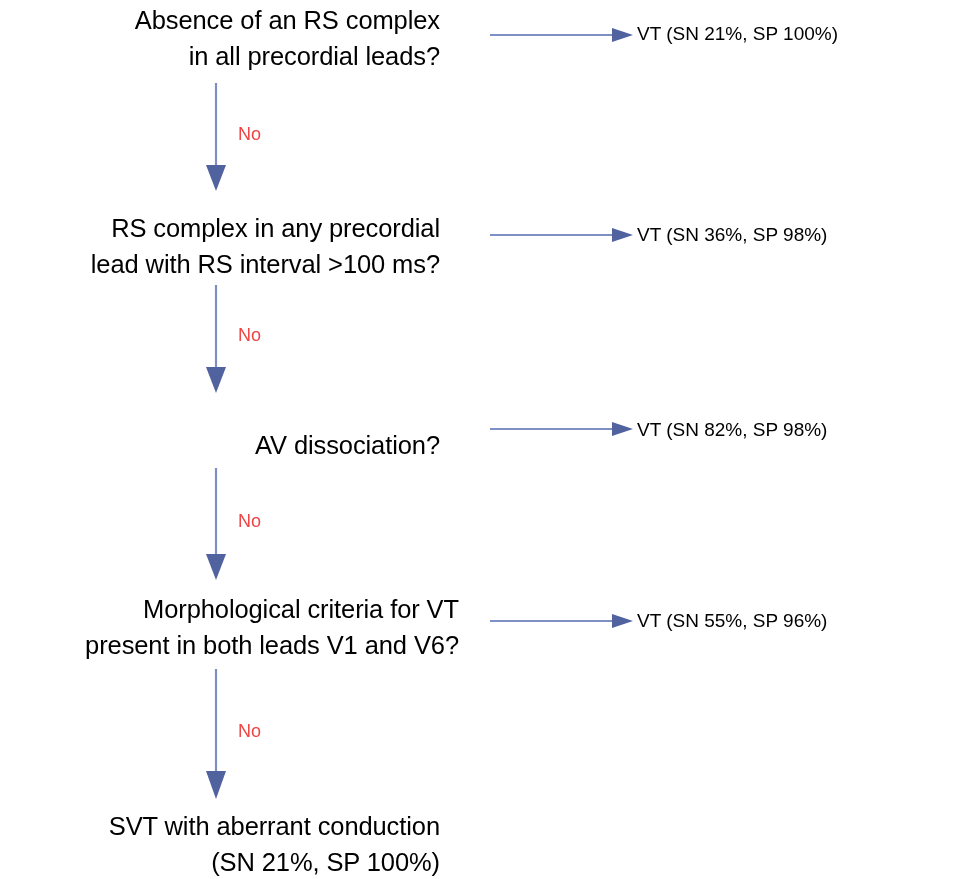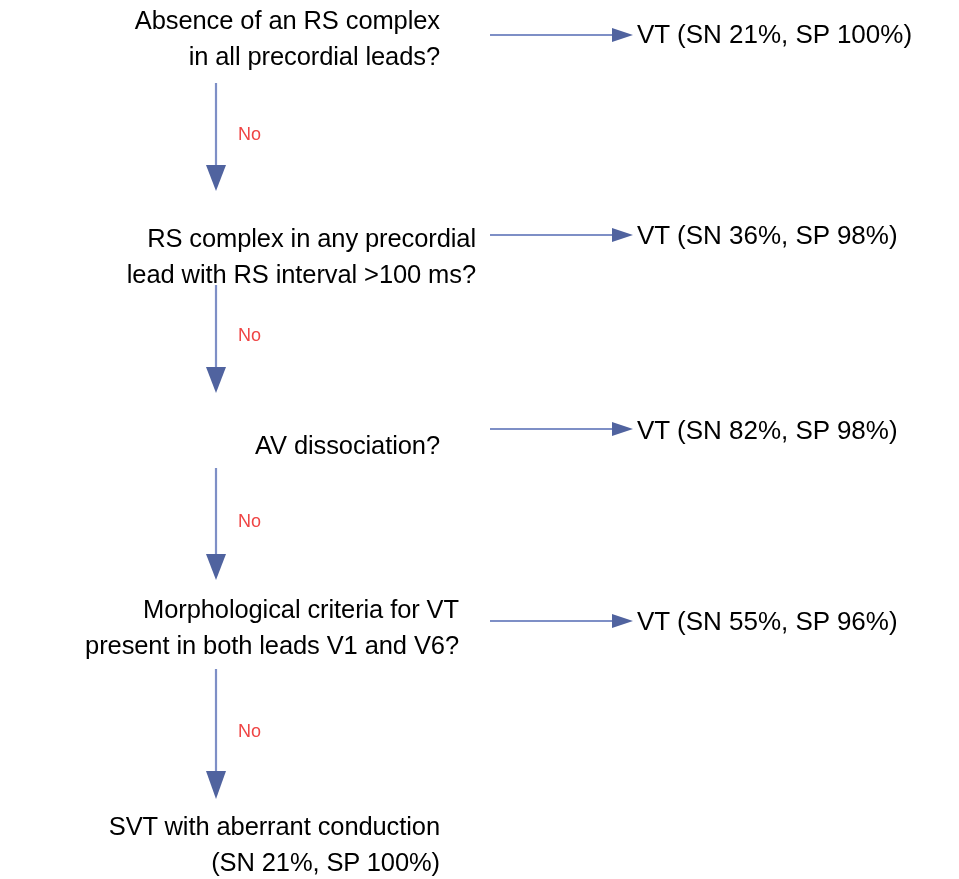--- a/index.html
+++ b/index.html
@@ -38,21 +38,21 @@
     color: #ef4444;
     text-align: left;
   }
 
   
   .outcome {
     position: absolute;
     left: 637px;
     width: 322px;
     text-align: left;
-    font-size: 26px;
+    font-size: 19px;
     line-height: 30px;
     color: #000000;
     white-space: nowrap;
   }
 
   
   .arrow-v, .arrow-h {
     position: absolute;
     overflow: visible;
   }
@@ -79,21 +79,21 @@
   </svg>
 
   <div class="outcome" style="top:19px;">VT (SN 21%, SP 100%)</div>
 
   <svg class="arrow-v" style="left:205px; top:83px;" width="22" height="110">
     <line class="arrow-line" x1="11" y1="0" x2="11" y2="86"></line>
     <polygon class="arrow-head" points="1,82 21,82 11,108"></polygon>
   </svg>
   <div class="no-label" style="left:238px; top:119px;">No</div>
 
-  <div class="node" style="top:220px;padding-left:36px;">RS complex in any precordial
+  <div class="node" style="top:210px;">RS complex in any precordial
 lead with RS interval &gt;100 ms?</div>
 
   <svg class="arrow-h" style="left:490px; top:228px;" width="145" height="14">
     <line class="arrow-line" x1="0" y1="7" x2="126" y2="7"></line>
     <polygon class="arrow-head" points="122,0 143,7 122,14"></polygon>
   </svg>
 
   <div class="outcome" style="top:220px;">VT (SN 36%, SP 98%)</div>
 
   <svg class="arrow-v" style="left:205px; top:285px;" width="22" height="110">

